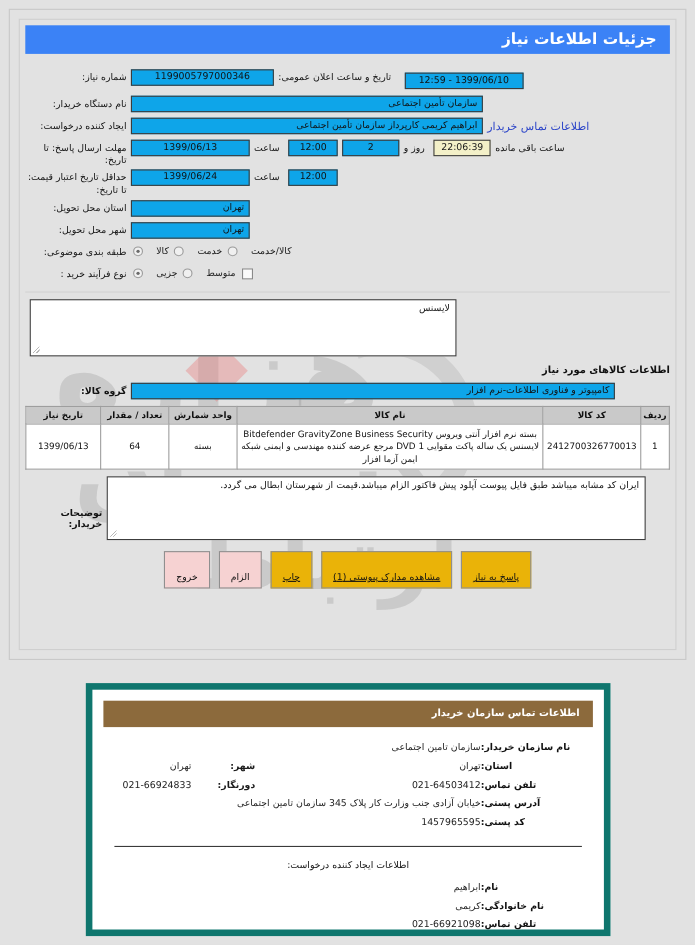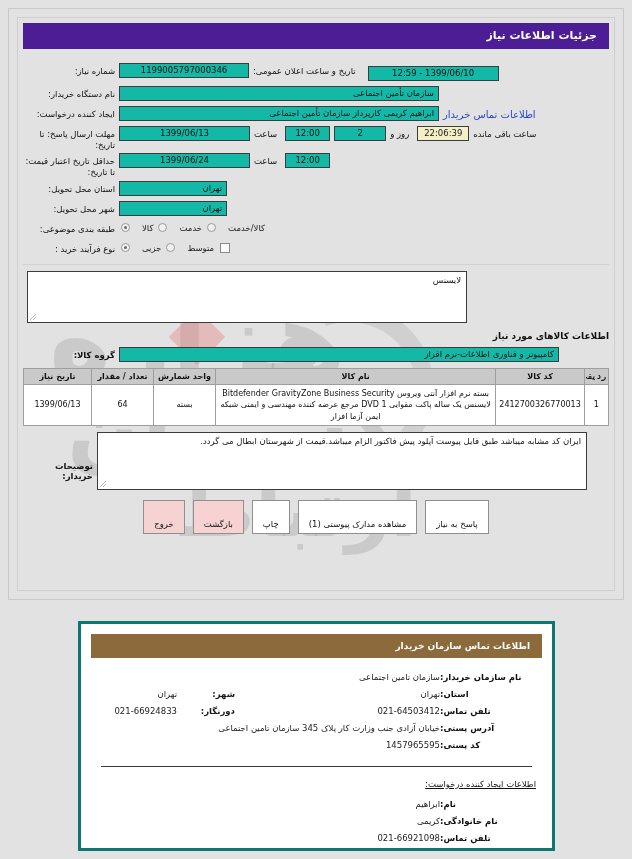--- a/index.html
+++ b/index.html
@@ -72,27 +72,27 @@
     width: 170px; height: 170px;
     border: 18px solid rgba(120,120,120,0.17);
     border-radius: 50%;
     border-left-color: transparent;
     border-bottom-color: transparent;
     transform: rotate(25deg);
   }
 
   
   .bar {
-    background: #4c1d95;
+    background: #3b82f6;
     color: #ffffff;
     height: 26px;
     line-height: 26px;
     padding: 0 12px;
     font-weight: bold;
-    font-size: 11px;
+    font-size: 14px;
     text-align: right;
     position: relative;
     z-index: 2;
   }
   .bar-wrap {
     position: absolute;
     left: 14px; top: 14px; right: 14px;
     z-index: 2;
   }
 
@@ -112,36 +112,36 @@
   .lbl {
     width: 92px;
     text-align: right;
     padding-top: 3px;
     font-size: 8.5px;
     color: #111;
     flex-shrink: 0;
     line-height: 1.25;
   }
   .fld {
-    background: #14b8a6;
+    background: #0ea5e9;
     border: 1px solid #3c3c3c;
     height: 15px;
     line-height: 13px;
     padding: 0 4px;
     font-size: 8.5px;
     text-align: right;
     color: #111;
     overflow: hidden;
     white-space: nowrap;
     margin-left: 4px;
   }
   .fld.ctr { text-align: center; }
   .w-nsmall { width: 130px; }
   .w-wide   { width: 320px; }
-  .w-date   { width: 131px; }
+  .w-date   { width: 108px; }
   .w-time   { width: 45px; }
   .w-days   { width: 52px; }
   .w-city   { width: 108px; }
   .mini-lbl {
     padding: 3px 4px 0 4px;
     font-size: 8.5px;
     white-space: nowrap;
     color: #111;
   }
   .timer {
@@ -261,30 +261,30 @@
   .btn {
     border: 1px solid #8f8f8f;
     font-size: 8.5px;
     height: 16px;
     line-height: 14px;
     padding: 16px 10px;
     text-align: center;
     cursor: pointer;
     color: #111;
   }
-  .btn.green { background: #ffffff; }
+  .btn.green { background: #eab308; text-decoration: underline; }
   .btn.red   { background: #f6d2d2; }
 
   
   .panel-contact {
     position: absolute;
     left: 70px; top: 613px;
     width: 477px; height: 230px;
     background: #ffffff;
-    border: 3px solid #0f766e;
+    border: 6px solid #0f766e;
   }
   .contact-body { padding: 14px 16px 0 16px; }
   .crow {
     display: flex;
     align-items: baseline;
     margin-bottom: 7px;
     font-size: 8.5px;
   }
   .clbl {
     font-weight: bold;
@@ -293,21 +293,21 @@
     flex-shrink: 0;
     color: #111;
   }
   .cval { color: #222; font-size: 8.5px; }
   .cval.w1 { width: 205px; }
   .clbl2 { font-weight: bold; width: 58px; text-align: right; flex-shrink: 0;}
   .crule {
     border: 0; border-top: 1px solid #3a3a3a;
     margin: 16px 4px 12px 4px;
   }
-  .csub { font-size: 8.5px; margin-bottom: 10px; text-align: right; color:#111;text-decoration:underline;}
+  .csub { font-size: 8.5px; margin-bottom: 10px; text-align: center; color:#111;}
   .bar-contact {
     background: #8c6a3c;
     color: #fff;
     height: 24px; line-height: 24px;
     padding: 0 12px;
     font-weight: bold;
     font-size: 9px;
     margin: 10px 10px 0 10px;
   }
 </style>
@@ -401,34 +401,34 @@
           <span class="radio"></span>
           <span class="opt-txt">جزیی</span>
           <span class="radio on"></span>
         </div>
         <div class="lbl">نوع فرآیند خرید :</div>
       </div>
 
       <hr class="hr-sep">
 
       <div class="row" style="align-items:center;">
-        <div class="ta" style="width:440px;height:52px;margin-left:4px;">لایسنس</div>
+        <div class="ta" style="width:388px;height:52px;margin-left:4px;">لایسنس</div>
       </div>
 
       <div class="sec-title">اطلاعات کالاهای مورد نیاز</div>
 
       <div class="row">
         <div class="fld" style="width:440px;">کامپیوتر و فناوری اطلاعات-نرم افزار</div>
         <div class="lbl" style="font-weight:bold;">گروه کالا:</div>
       </div>
 
       <table class="goods">
         <thead>
           <tr>
-            <th style="width:20px;font-family:Liberation Mono, monospace;">ردیف</th>
+            <th style="width:20px;">ردیف</th>
             <th style="width:78px;">کد کالا</th>
             <th>نام کالا</th>
             <th style="width:62px;">واحد شمارش</th>
             <th style="width:62px;">تعداد / مقدار</th>
             <th style="width:68px;">تاریخ نیاز</th>
           </tr>
         </thead>
         <tbody>
           <tr>
             <td>1</td>
@@ -443,21 +443,21 @@
 
       <div class="row" style="align-items:center;margin-top:6px;">
         <div class="ta" style="width:490px;height:58px;margin-left:4px;">ایران کد مشابه میباشد طبق فایل پیوست آپلود پیش فاکتور الزام میباشد.قیمت از شهرستان ابطال می گردد.</div>
         <div class="lbl" style="font-weight:bold;padding-top:20px;width:70px;">توضیحات خریدار:</div>
       </div>
 
       <div class="btns">
         <div class="btn green">پاسخ به نیاز</div>
         <div class="btn green">مشاهده مدارک پیوستی (1)</div>
         <div class="btn green">چاپ</div>
-        <div class="btn red">بازگشت</div>
+        <div class="btn red">الزام</div>
         <div class="btn red">خروج</div>
       </div>
 
     </div>
   </div>
 
   <div class="panel-contact">
     <div class="bar-contact">اطلاعات تماس سازمان خریدار</div>
 
     <div class="contact-body">

